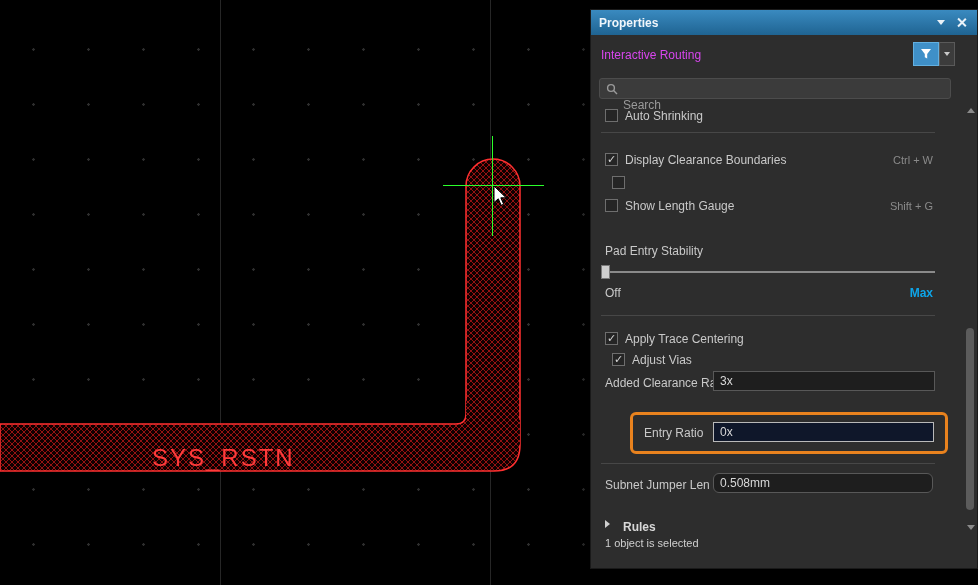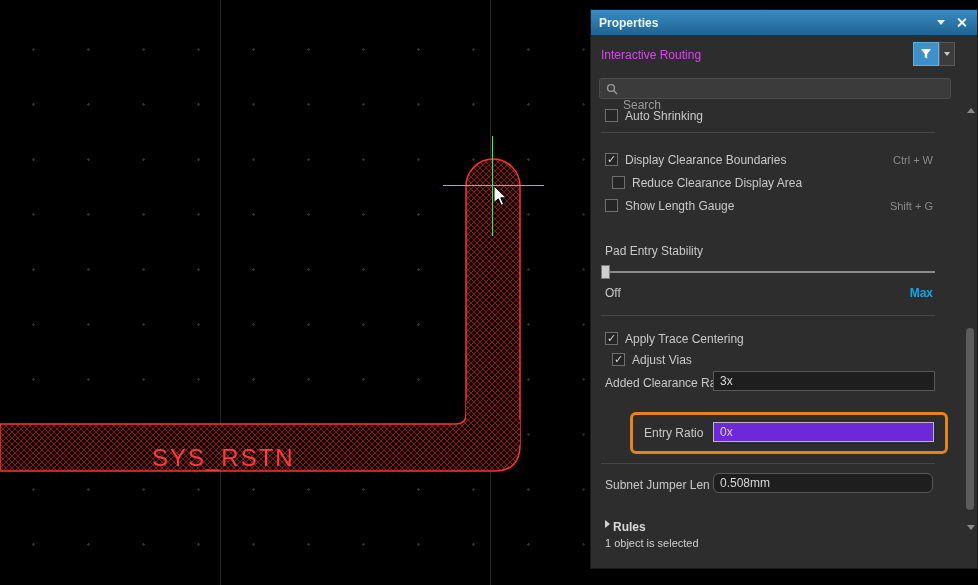--- a/index.html
+++ b/index.html
@@ -74,26 +74,26 @@
   .shortcut { position:absolute; color:#8a8a8a; font-size:11px; text-align:left; right:44px; }
 
   .slider-track { position:absolute; left:12px; top:261px; width:332px; height:2px; background:#8a8a8a; }
   .slider-thumb { position:absolute; left:10px; top:255px; width:9px; height:14px; background:#cfcfcf; border:1px solid #7a7a7a; }
 
   .tinput {
     position:absolute; height:20px; background:#1e1e1e; border:1px solid #585858;
     color:#d8d8d8; font-size:12px; font-family:"Liberation Sans",sans-serif;
     padding:0 6px; outline:none;
   }
-  .tinput.focused { border:1px solid #b9b9b9; background:#6d28d9; }
+  .tinput.focused { border:1px solid #b9b9b9; background:#0f172a; }
 
   .hl-box { position:absolute; left:39px; top:402px; width:318px; height:42px; border:3px solid #e8821e; border-radius:6px; z-index:5; }
 
   .tri-right { width:0; height:0; border-top:4px solid transparent; border-bottom:4px solid transparent; border-left:5px solid #cfcfcf; }
-  .rules-row { position:absolute; left:14px; top:510px; display:flex; align-items:flex-start; gap:3px; }
+  .rules-row { position:absolute; left:14px; top:510px; display:flex; align-items:flex-start; gap:13px; }
   .rules-label { font-weight:bold; color:#d8d8d8; }
   .status-text { position:absolute; left:14px; top:527px; font-size:11px; color:#cfcfcf; }
 
   
   .sb-arrow { position:absolute; left:375px; width:10px; height:10px; display:flex; align-items:center; justify-content:center; }
   .tri-up-sb { width:0; height:0; border-left:4px solid transparent; border-right:4px solid transparent; border-bottom:5px solid #8a8a8a; }
   .tri-dn-sb { width:0; height:0; border-left:4px solid transparent; border-right:4px solid transparent; border-top:5px solid #8a8a8a; }
   .sb-thumb { position:absolute; left:375px; top:318px; width:8px; height:182px; background:#5c5c5c; border-radius:4px; }
 </style>
 </head>
@@ -158,21 +158,20 @@
   <span class="cb" style="left:14px; top:99px"></span>
   <span class="row-label" style="left:34px; top:99px">Auto Shrinking</span>
 
   <div class="divider" style="top:122px"></div>
 
   <span class="cb checked" style="left:14px; top:143px"></span>
   <span class="row-label" style="left:34px; top:143px">Display Clearance Boundaries</span>
   <span class="shortcut" style="top:144px">Ctrl + W</span>
 
   <span class="cb" style="left:21px; top:166px"></span>
-  <span class="row-label" style="left:41px; top:166px">Reduce Clearance Display Area</span>
 
   <span class="cb" style="left:14px; top:189px"></span>
   <span class="row-label" style="left:34px; top:189px">Show Length Gauge</span>
   <span class="shortcut" style="top:190px">Shift + G</span>
 
   <span class="row-label" style="left:14px; top:234px">Pad Entry Stability</span>
   <div class="slider-track"></div>
   <div class="slider-thumb"></div>
   <span class="row-label" style="left:14px; top:276px">Off</span>
   <span class="row-label" style="left:auto; right:44px; top:276px; color:#0ea5e9; font-weight:bold">Max</span>

